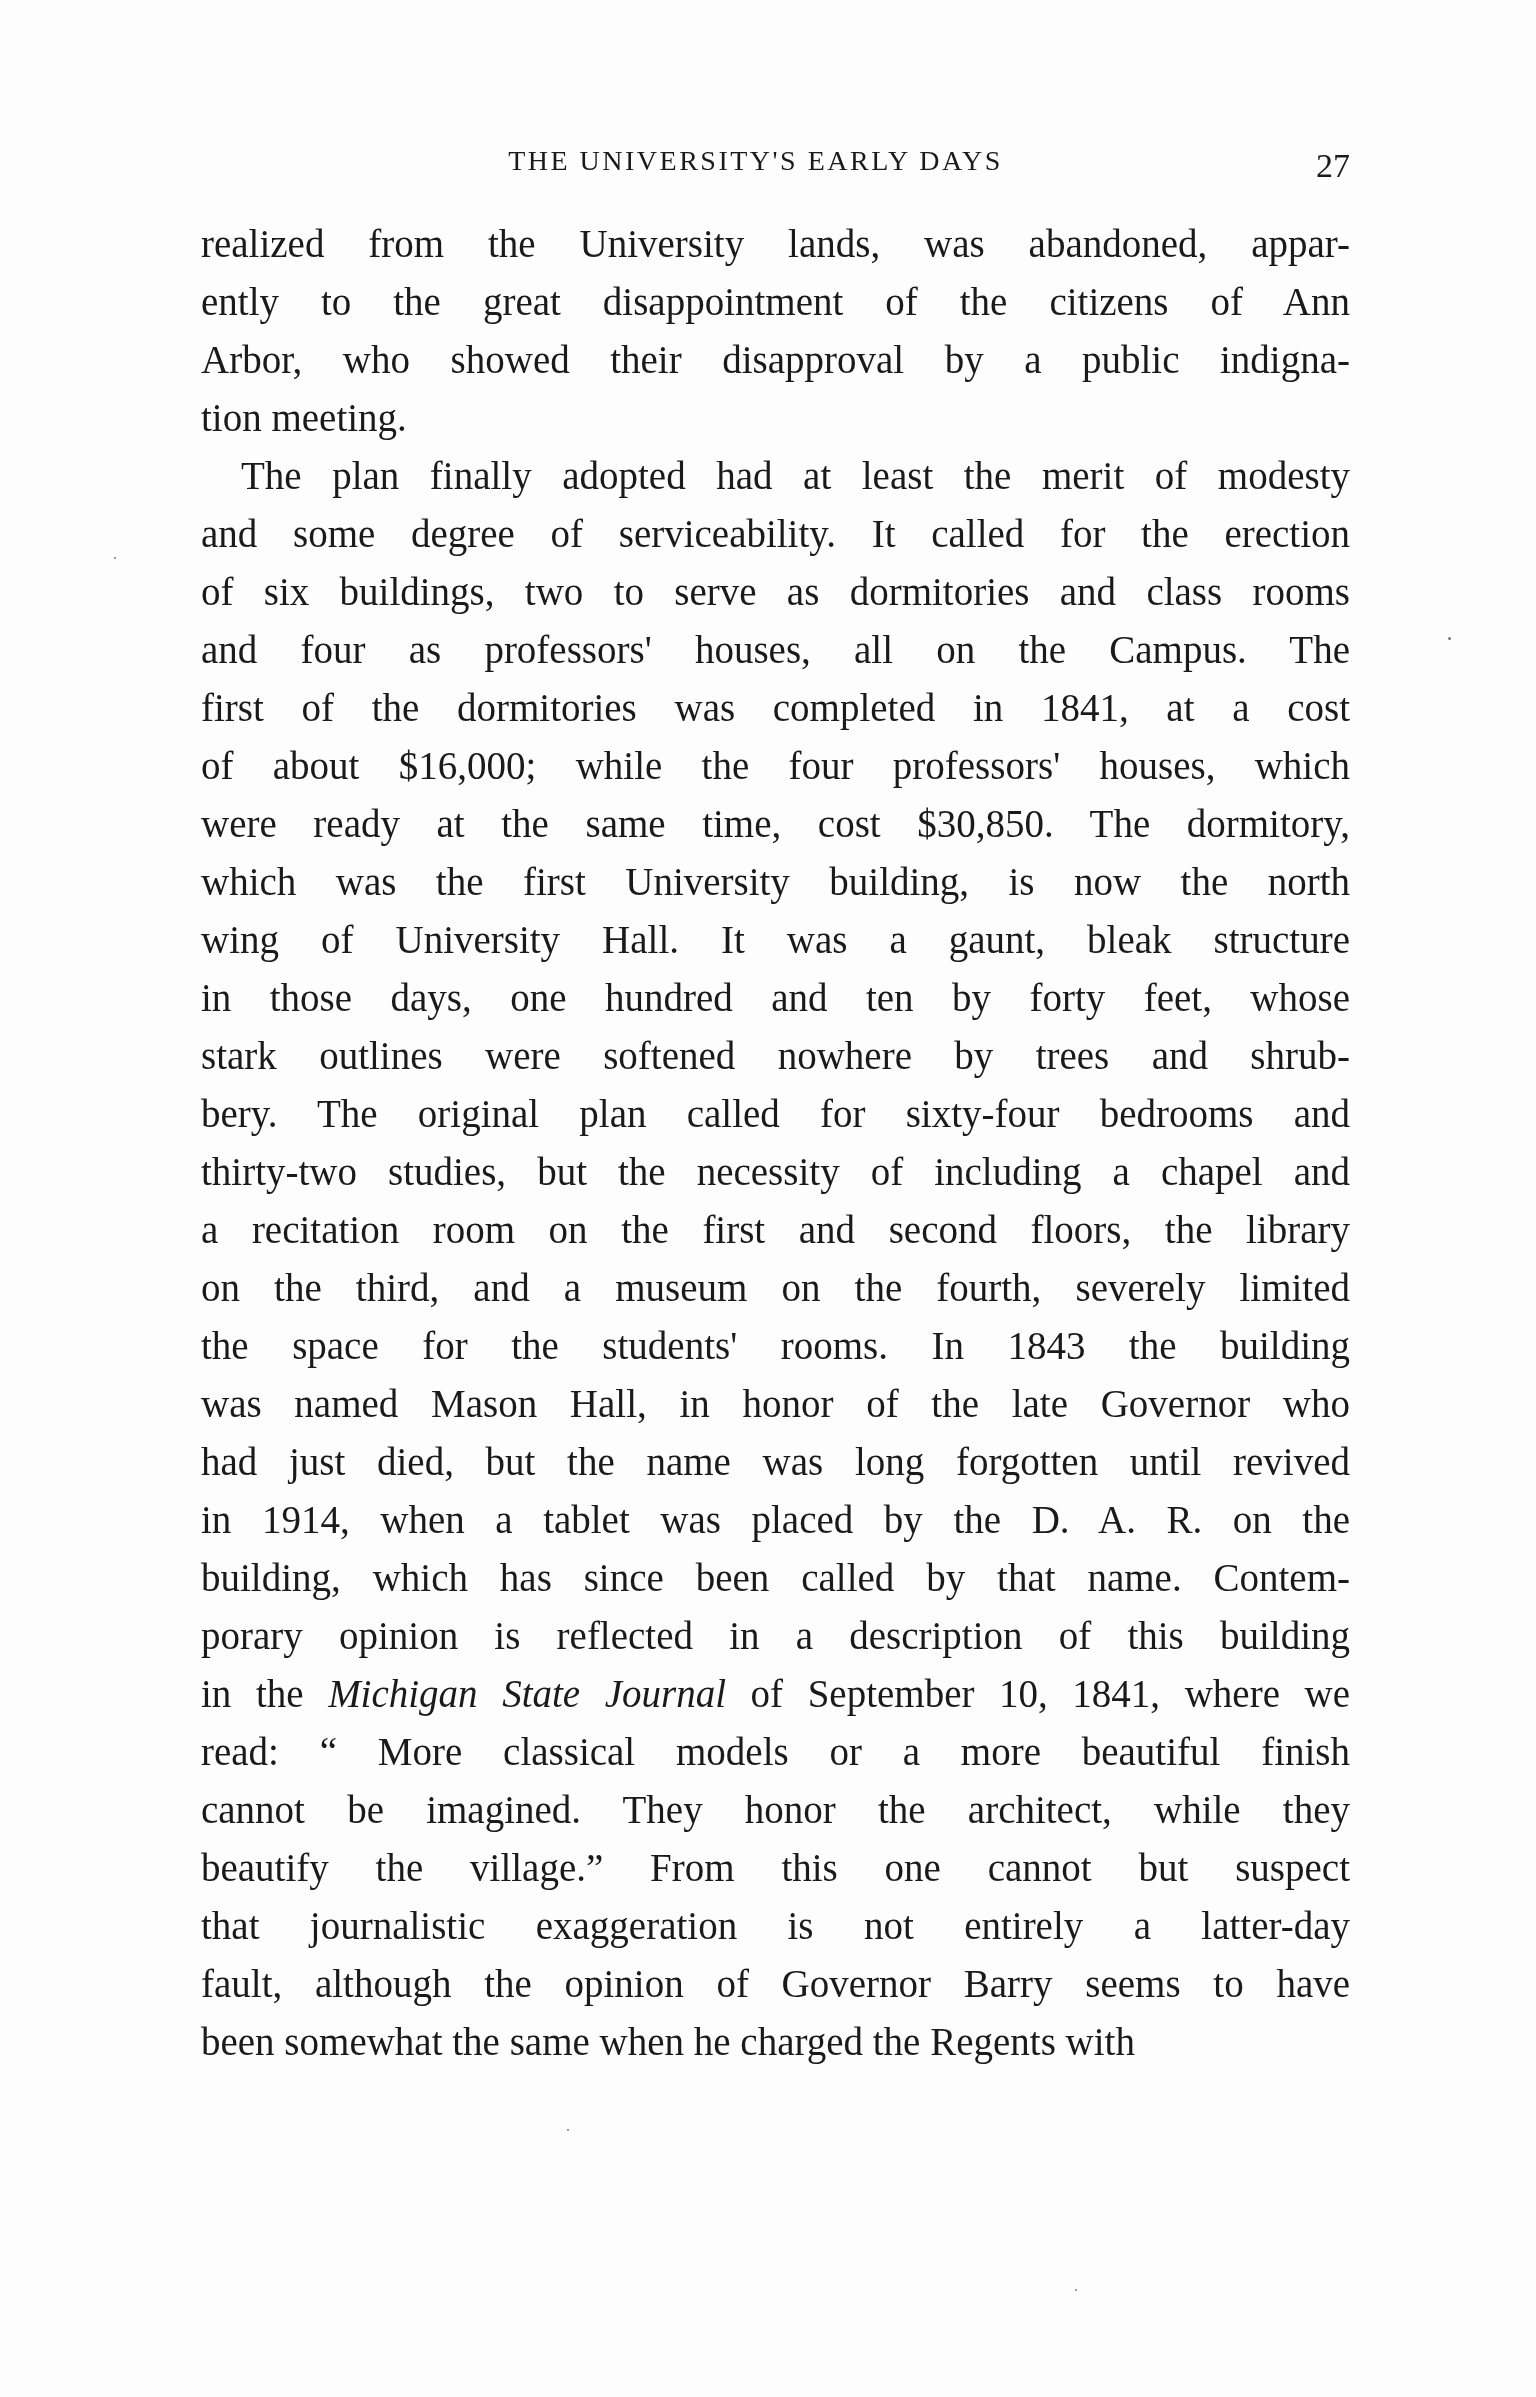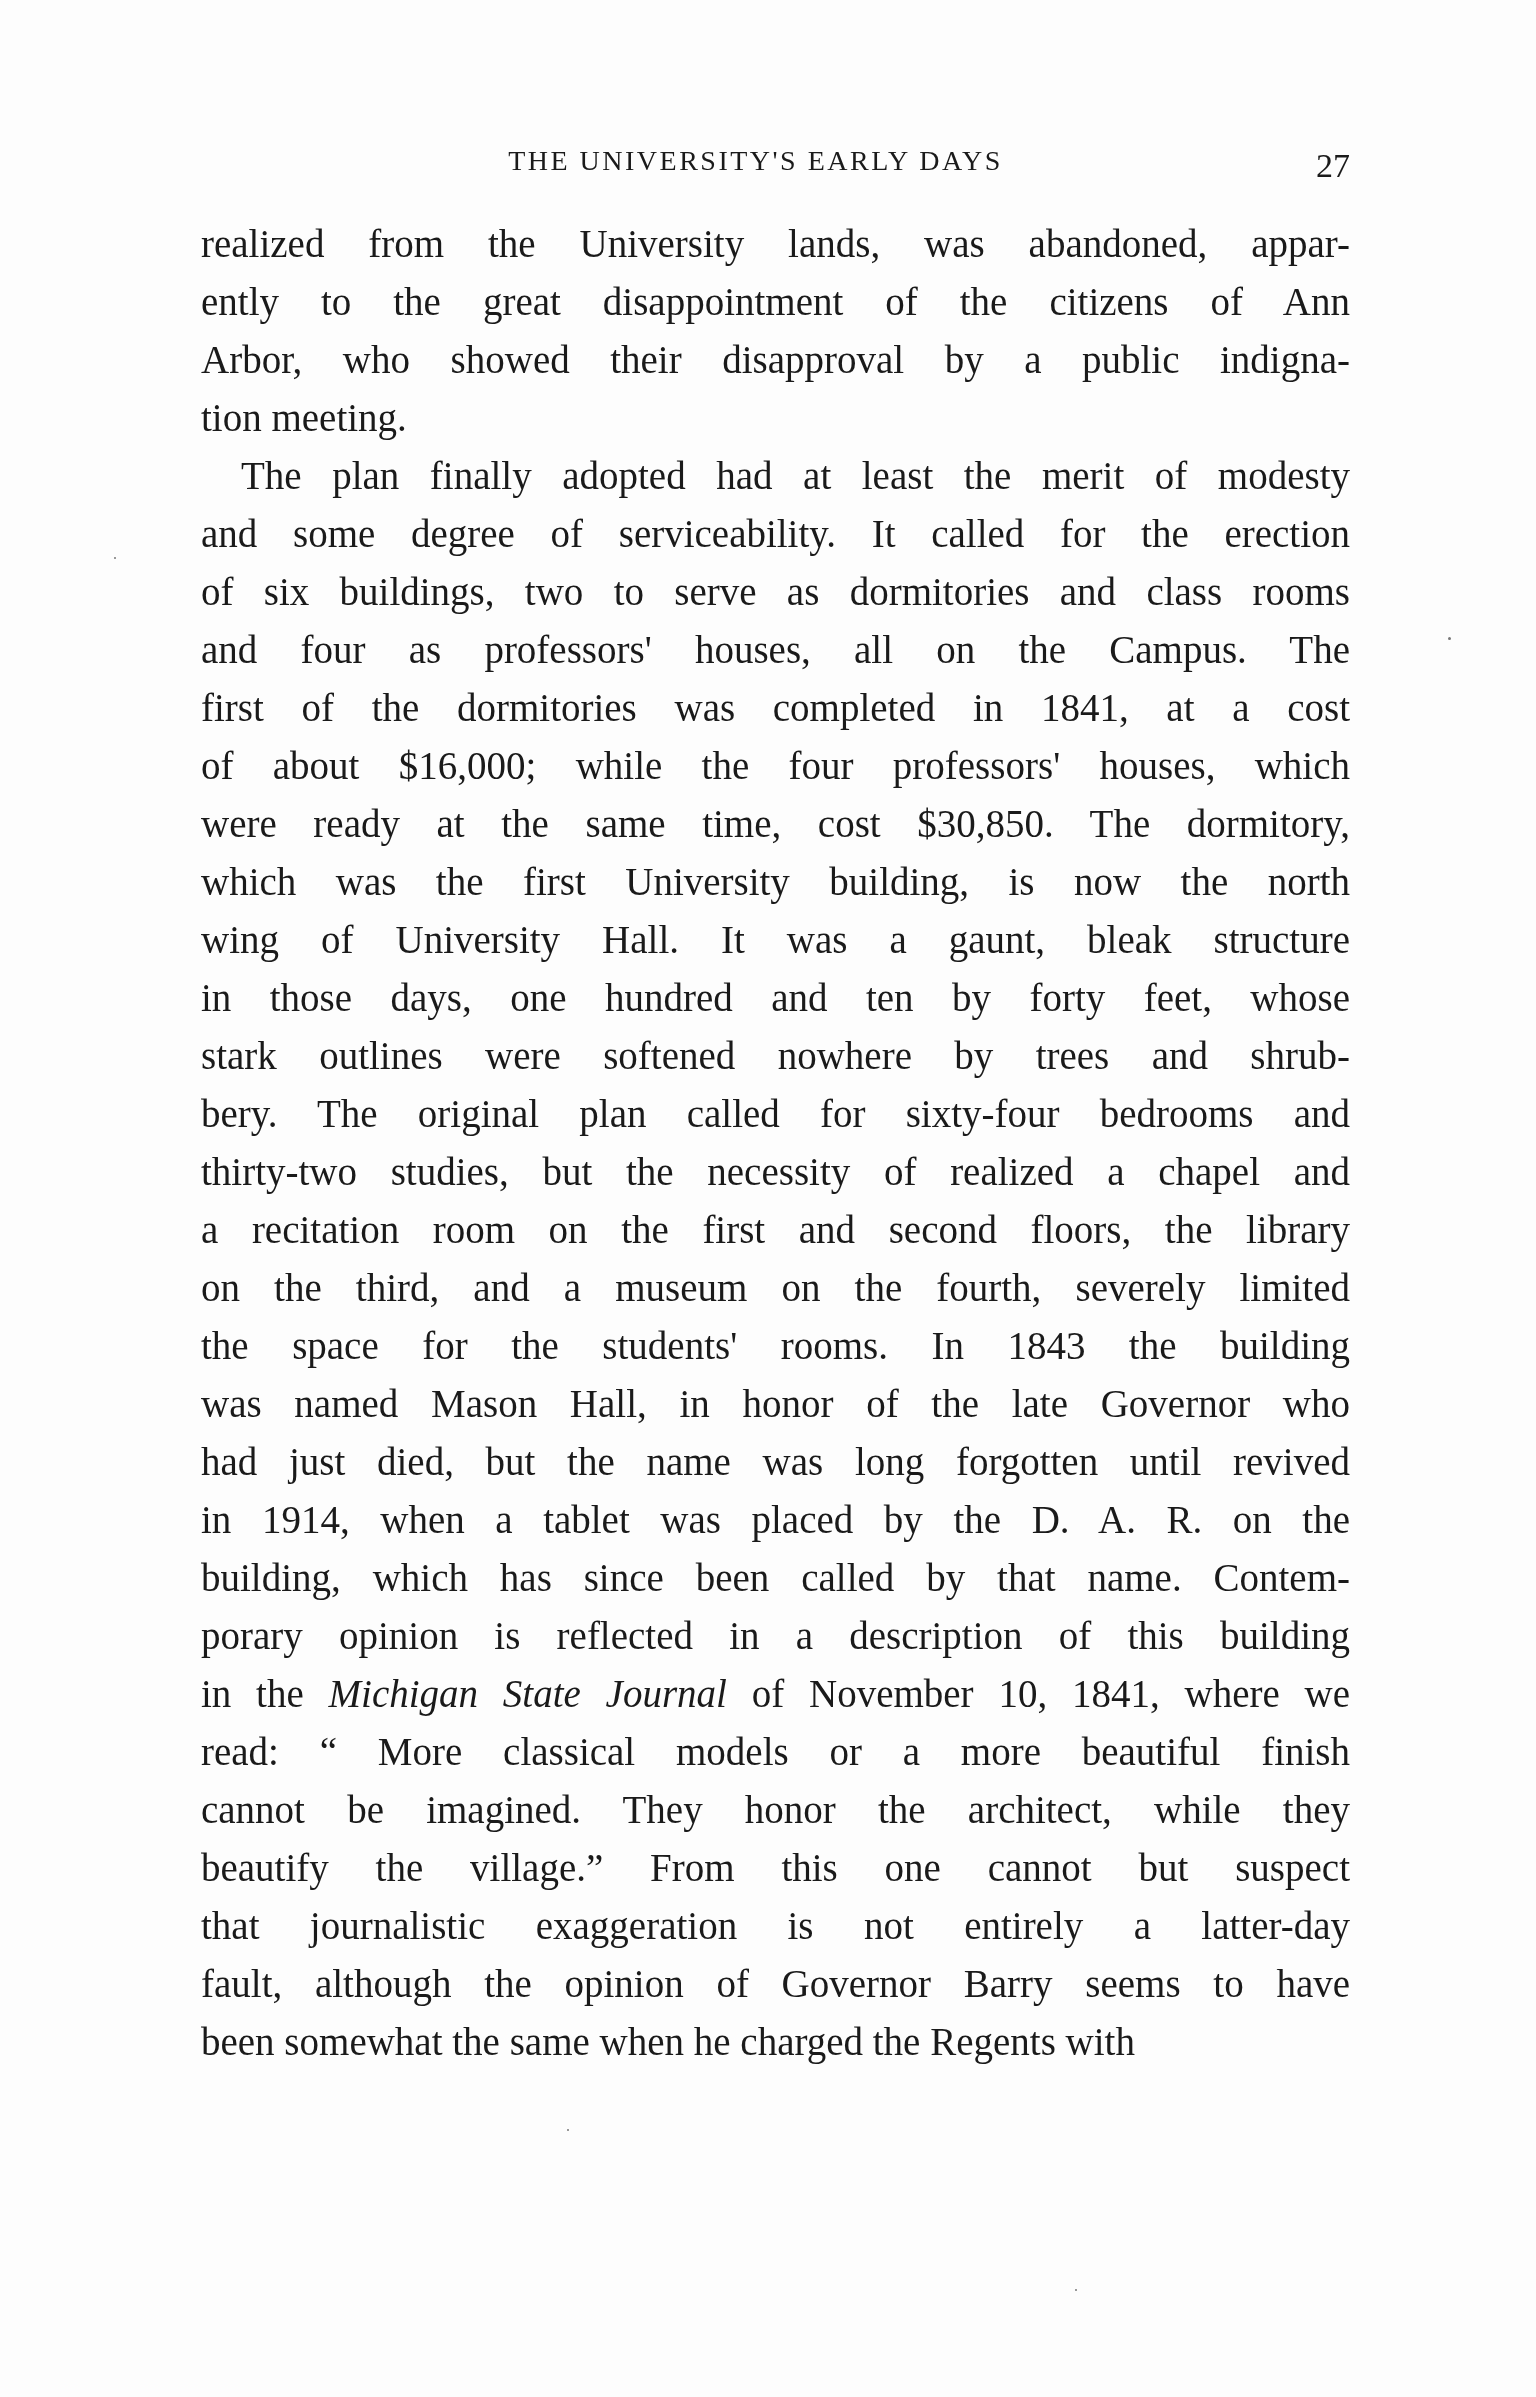--- a/index.html
+++ b/index.html
@@ -52,30 +52,30 @@
         <span class="line">of six buildings, two to serve as dormitories and class rooms</span>
         <span class="line">and four as professors' houses, all on the Campus.  The</span>
         <span class="line">first of the dormitories was completed in 1841, at a cost</span>
         <span class="line">of about $16,000; while the four professors' houses, which</span>
         <span class="line">were ready at the same time, cost $30,850.  The dormitory,</span>
         <span class="line">which was the first University building, is now the north</span>
         <span class="line">wing of University Hall.  It was a gaunt, bleak structure</span>
         <span class="line">in those days, one hundred and ten by forty feet, whose</span>
         <span class="line">stark outlines were softened nowhere by trees and shrub-</span>
         <span class="line">bery.  The original plan called for sixty-four bedrooms and</span>
-        <span class="line">thirty-two studies, but the necessity of realized a chapel and</span>
+        <span class="line">thirty-two studies, but the necessity of including a chapel and</span>
         <span class="line">a recitation room on the first and second floors, the library</span>
         <span class="line">on the third, and a museum on the fourth, severely limited</span>
         <span class="line">the space for the students' rooms.  In 1843 the building</span>
         <span class="line">was named Mason Hall, in honor of the late Governor who</span>
         <span class="line">had just died, but the name was long forgotten until revived</span>
         <span class="line">in 1914, when a tablet was placed by the D. A. R. on the</span>
         <span class="line">building, which has since been called by that name.  Contem-</span>
         <span class="line">porary opinion is reflected in a description of this building</span>
-        <span class="line"><span>in the </span><span class="ital">Michigan State Journal</span><span> of November 10, 1841, where we</span></span>
+        <span class="line"><span>in the </span><span class="ital">Michigan State Journal</span><span> of September 10, 1841, where we</span></span>
         <span class="line">read: “ More classical models or a more beautiful finish</span>
         <span class="line">cannot be imagined.  They honor the architect, while they</span>
         <span class="line">beautify the village.”  From this one cannot but suspect</span>
         <span class="line">that journalistic exaggeration is not entirely a latter-day</span>
         <span class="line">fault, although the opinion of Governor Barry seems to have</span>
         <span class="line last">been somewhat the same when he charged the Regents with</span>
       </div>
     </div>
 
   <span class="speck" style="left:1448px; top:637px;"></span>

